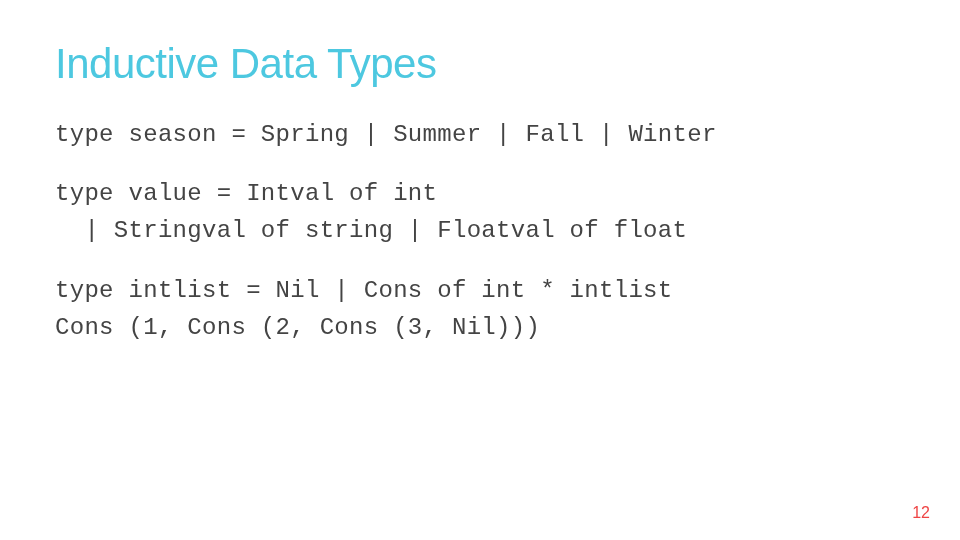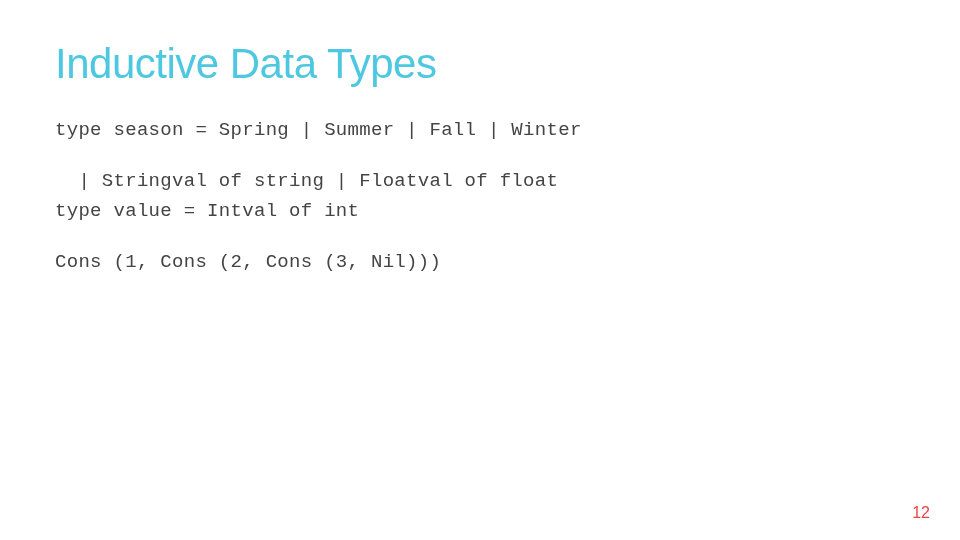--- a/index.html
+++ b/index.html
@@ -41,21 +41,21 @@
       font-weight: 400;
     }
 
     .bullet-point::before {
       content: '• ';
       color: #555;
     }
 
     .code-block {
       font-family: 'Courier New', Courier, monospace;
-      font-size: 19px;
+      font-size: 24px;
       color: #444;
       line-height: 1.55;
       margin-bottom: 22px;
       font-weight: 400;
       letter-spacing: 0.3px;
     }
 
     .code-block .code-line {
       display: block;
     }
@@ -73,22 +73,23 @@
 
 <div class="slide">
   <h1 class="title">Inductive Data Types</h1>
 
 
   <div class="code-block">
     <span class="code-line">type season = Spring | Summer | Fall | Winter</span>
   </div>
 
   <div class="code-block">
+    <span class="code-line">type value = Intval of int</span>
     <span class="code-line">&nbsp;&nbsp;| Stringval of string | Floatval of float</span>
-    <span class="code-line">type value = Intval of int</span>
   </div>
 
   <div class="code-block">
+    <span class="code-line">type intlist = Nil | Cons of int * intlist</span>
     <span class="code-line">Cons (1, Cons (2, Cons (3, Nil)))</span>
   </div>
 </div>
 
 <span class="page-number">12</span>
 
 </body></html>

